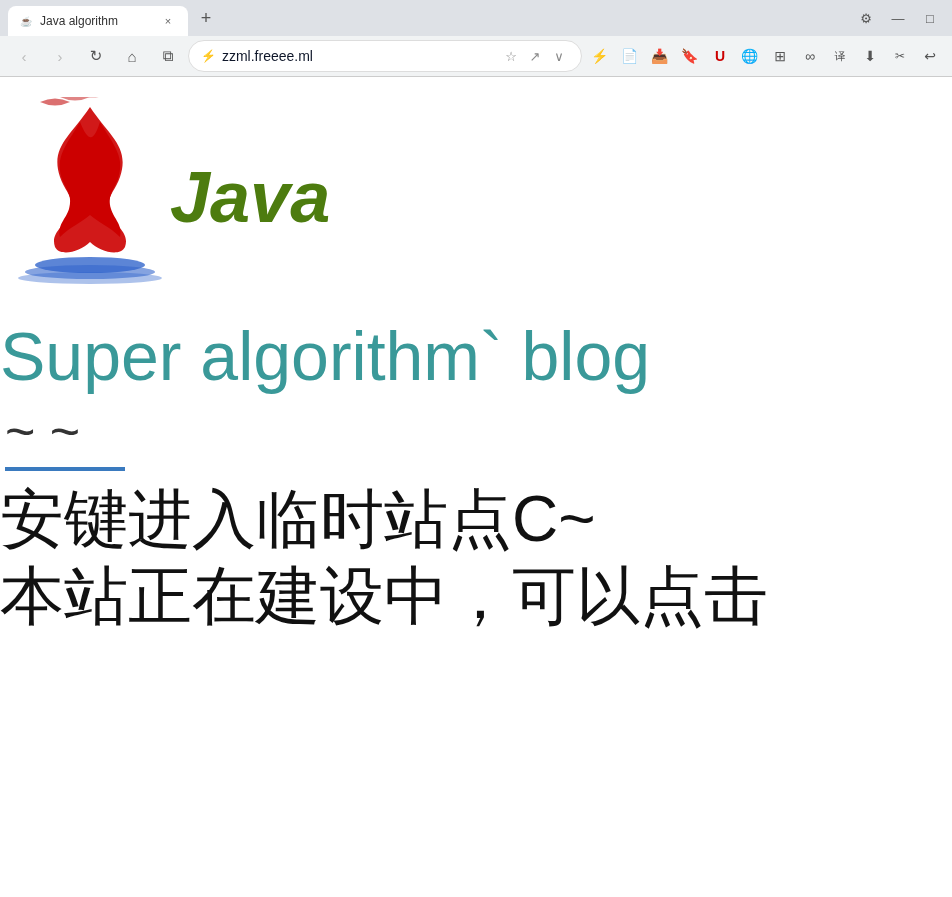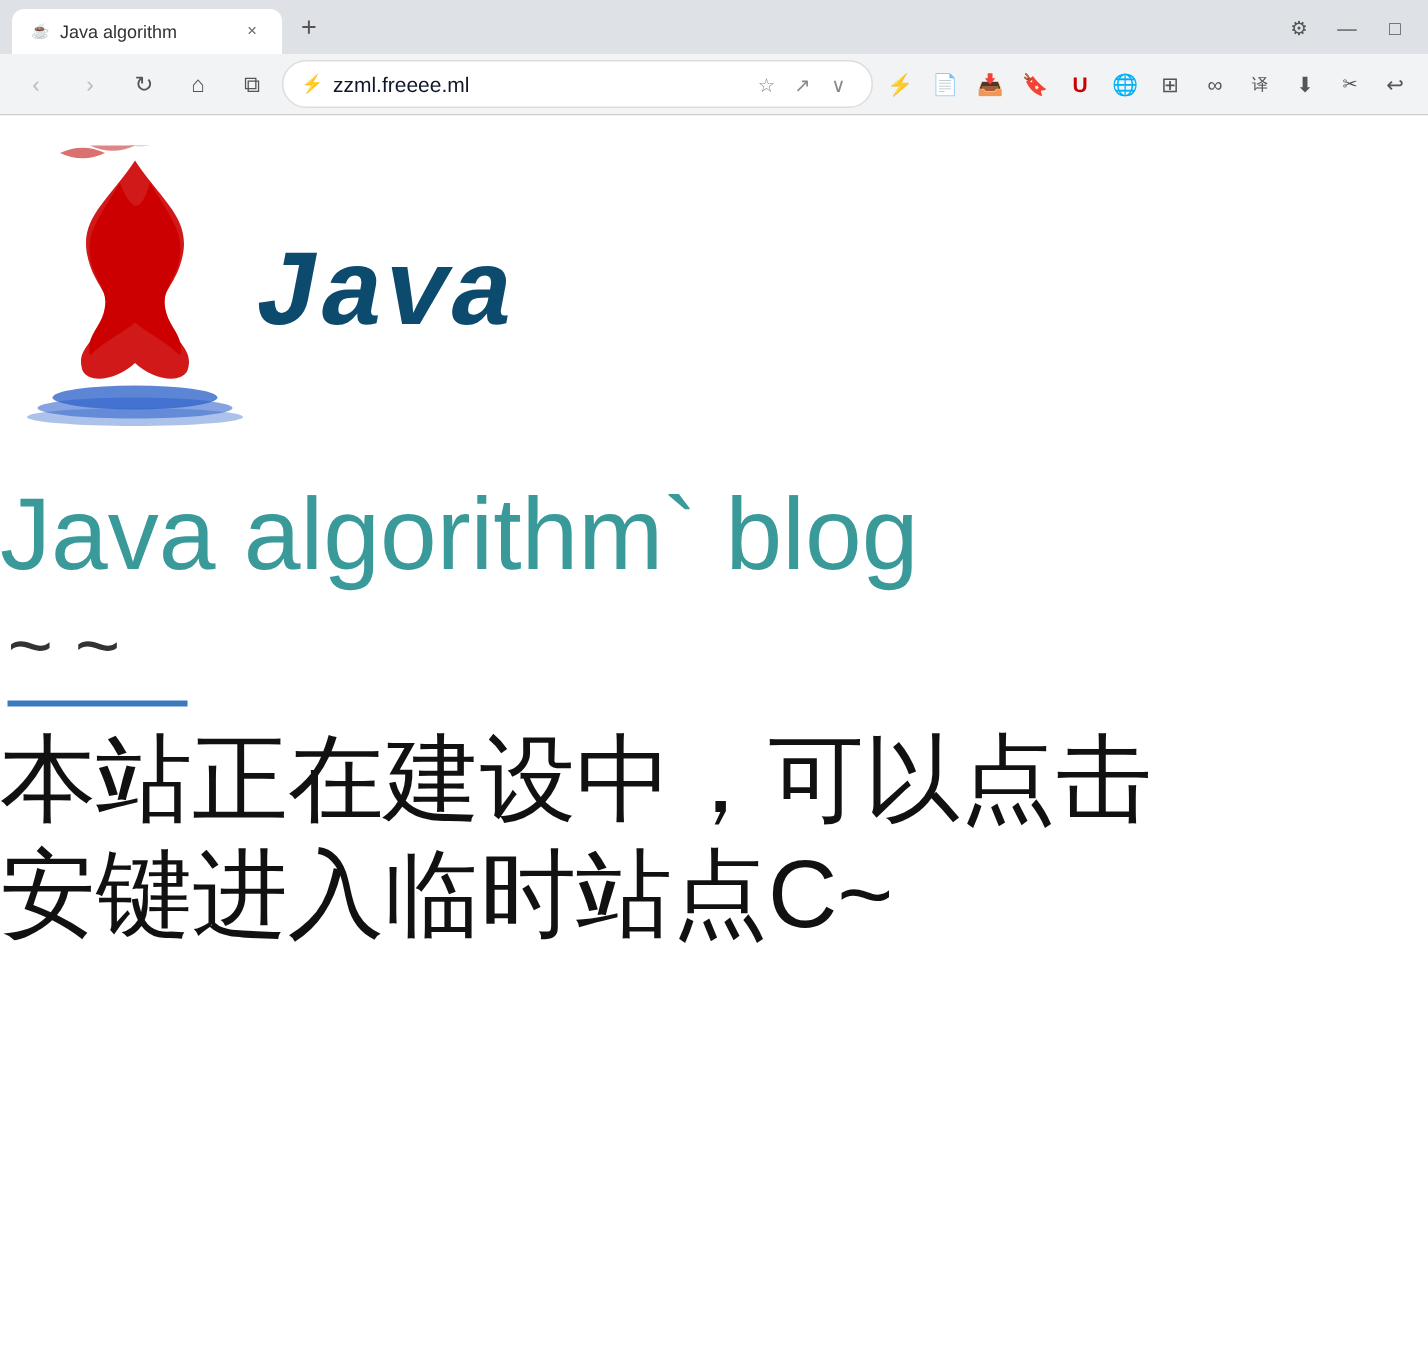--- a/index.html
+++ b/index.html
@@ -188,23 +188,23 @@
     .java-logo-area {
       display: flex;
       align-items: center;
       padding: 0 10px;
       margin-bottom: 10px;
     }
 
     .java-text-logo {
       font-size: 72px;
       font-style: italic;
-      color: #0c4a6e;
+      color: #4d7c0f;
       font-weight: bold;
-      font-family: Liberation Mono, monospace;
+      font-family: Liberation Sans, sans-serif;
       margin-left: -10px;
     }
 
     .blog-title {
       font-size: 68px;
       color: #3a9999;
       padding: 10px 0 10px 0;
       font-family: Arial, sans-serif;
       white-space: nowrap;
       overflow: hidden;
@@ -327,27 +327,27 @@
 
         <ellipse cx="80" cy="168" rx="55" ry="8" fill="#3366cc" opacity="0.8"></ellipse>
         <ellipse cx="80" cy="175" rx="65" ry="7" fill="#3366cc" opacity="0.6"></ellipse>
         <ellipse cx="80" cy="181" rx="72" ry="6" fill="#3366cc" opacity="0.4"></ellipse>
       </svg>
     </div>
     <span class="java-text-logo">Java</span>
   </div>
 
   
-  <div class="blog-title">Java algorithm` blog</div>
+  <div class="blog-title">Super algorithm` blog</div>
 
   
   <div class="tilde-line">~  ~</div>
 
   
   <div class="underline-bar"></div>
 
   
+  <div class="main-text">安键进入临时站点C~</div>
   <div class="main-text">本站正在建设中，可以点击</div>
-  <div class="main-text">安键进入临时站点C~</div>
 
   
 
 </div>
 
 </body></html>

